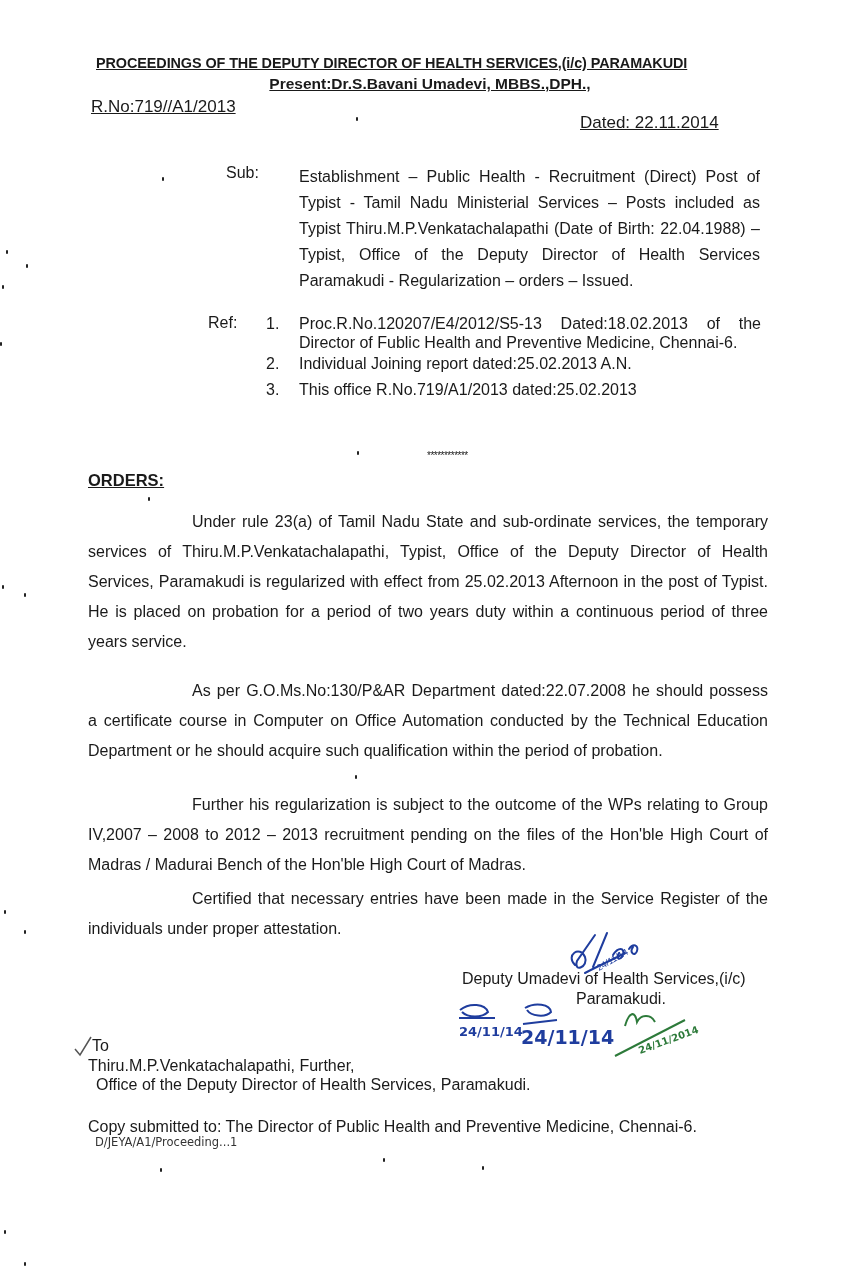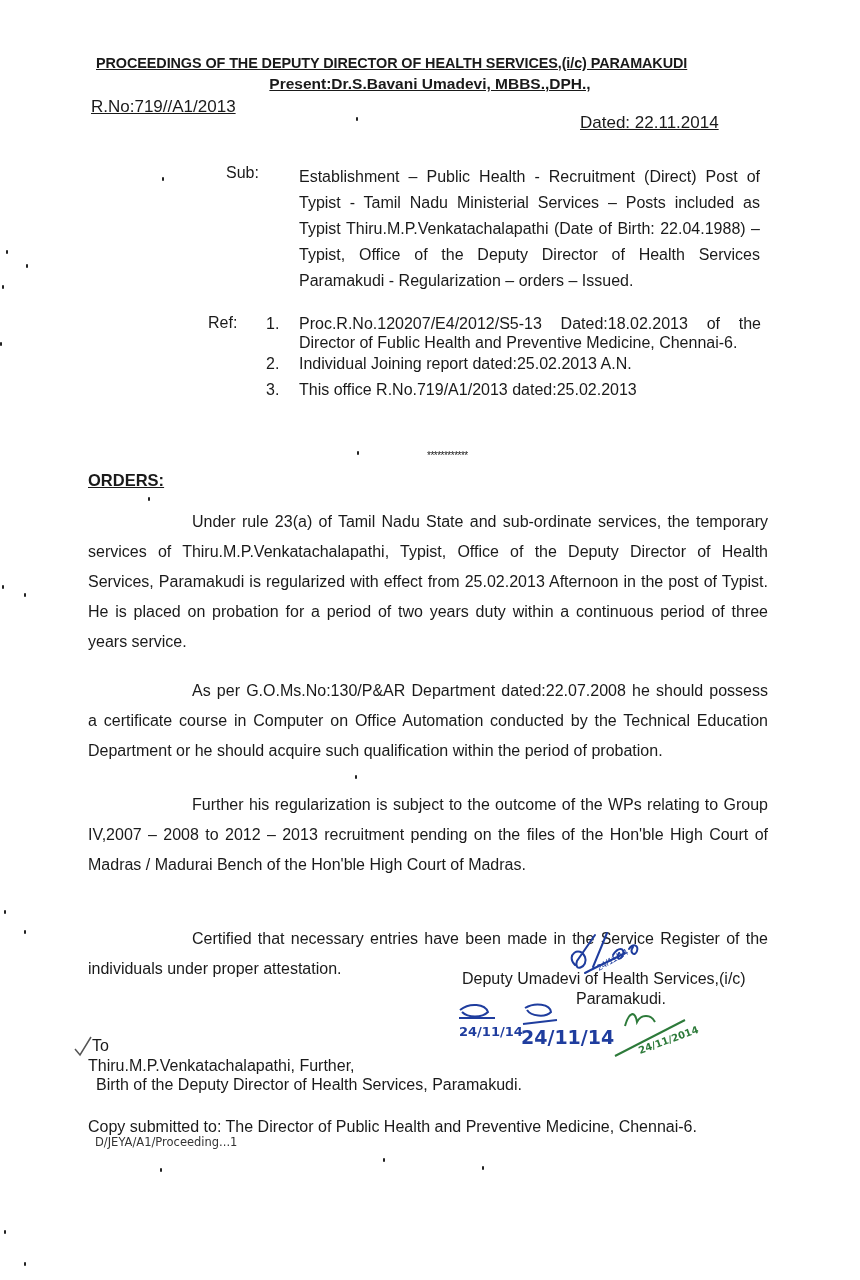--- a/index.html
+++ b/index.html
@@ -41,21 +41,21 @@
       left: 88px; top: 471px; font-size: 16.5px; font-weight: bold; text-decoration: underline;
     }
     .body-block {
       left: 88px; width: 680px;
       font-size: 16px; line-height: 30px; text-align: justify;
     }
     .body-block p { margin: 0; text-indent: 104px; }
     .p1 { top: 507px; }
     .p2 { top: 664px; margin-top: 12px; }
     .p3 { top: 790px; }
-    .p4 { top: 884px; margin-top: 40px; }
+    .p4 { top: 884px; }
     .sig-title { left: 462px; top: 970px; font-size: 16px; }
     .sig-place { left: 576px; top: 990px; font-size: 16px; }
     .to-label { left: 92px; top: 1037px; font-size: 16px; }
     .to-name { left: 88px; top: 1057px; font-size: 16px; }
     .to-office { left: 96px; top: 1076px; font-size: 16px; }
     .copy-line { left: 88px; top: 1110px; font-size: 16px; margin-top: 8px; }
     .footer-ref { left: 88px; top: 1135px; font-family: "DejaVu Sans", sans-serif; font-size: 11.5px; color: #333; margin-left: 7px; }
     .speck { position: absolute; width: 2px; height: 4px; background: #222; border-radius: 1px; }
     .check-icon { left: 73px; top: 1035px; }
     .signature-svg { left: 555px; top: 925px; }
@@ -122,21 +122,21 @@
   <path d="M170 24 c4 -14 10 -16 12 -4 c4 -8 14 -8 18 0 M160 54 L230 18" fill="none" stroke="#2d7a3a" stroke-width="2"></path>
   <text x="185" y="52" font-size="10" font-weight="bold" fill="#2d7a3a" transform="rotate(-20 185 52)" font-family="DejaVu Sans, sans-serif">24/11/2014</text>
 </svg>
 
 <svg class="abs check-icon" width="20" height="22" viewBox="0 0 20 22">
   <path d="M2 14 L7 20 L18 2" fill="none" stroke="#555" stroke-width="1.5"></path>
 </svg>
 
 <div class="abs to-label">To</div>
 <div class="abs to-name">Thiru.M.P.Venkatachalapathi, Further,</div>
-<div class="abs to-office">Birth of the Deputy Director of Health Services, Paramakudi.</div>
+<div class="abs to-office">Office of the Deputy Director of Health Services, Paramakudi.</div>
 
 <div class="abs copy-line">Copy submitted to: The Director of Public Health and Preventive Medicine, Chennai-6.</div>
 <div class="abs footer-ref">D/JEYA/A1/Proceeding...1</div>
 
 <div class="speck" style="left:6px;top:250px"></div>
 <div class="speck" style="left:26px;top:264px"></div>
 <div class="speck" style="left:2px;top:285px"></div>
 <div class="speck" style="left:0px;top:342px"></div>
 <div class="speck" style="left:2px;top:585px"></div>
 <div class="speck" style="left:24px;top:593px"></div>

